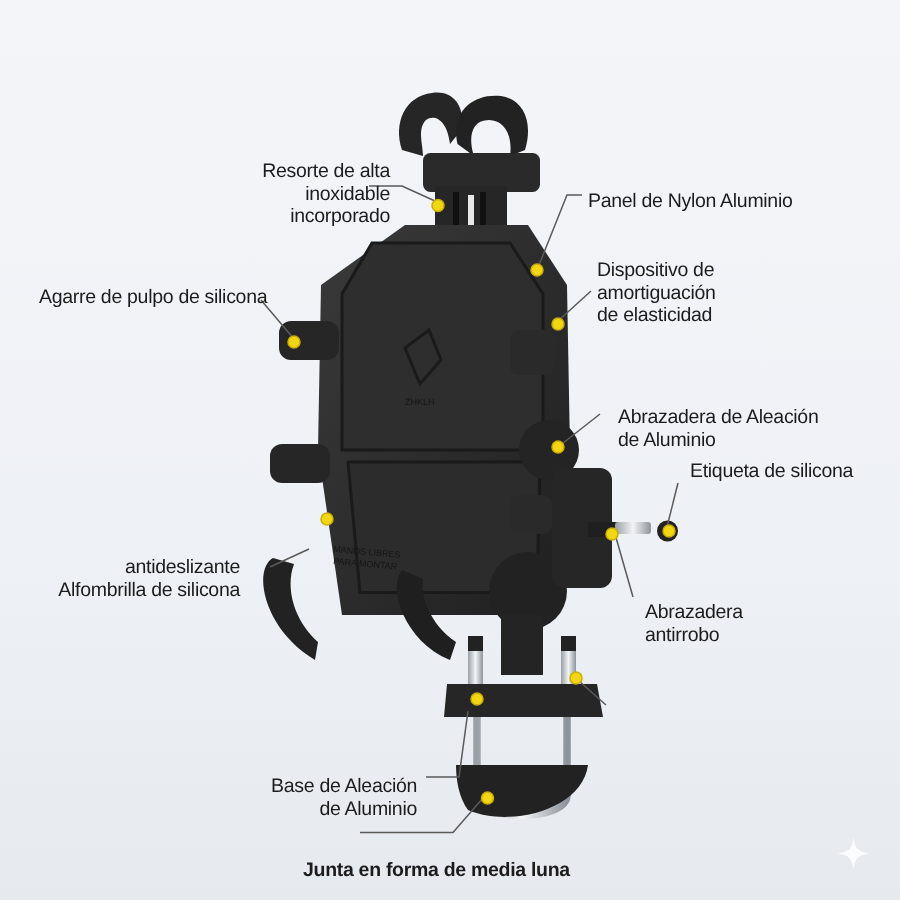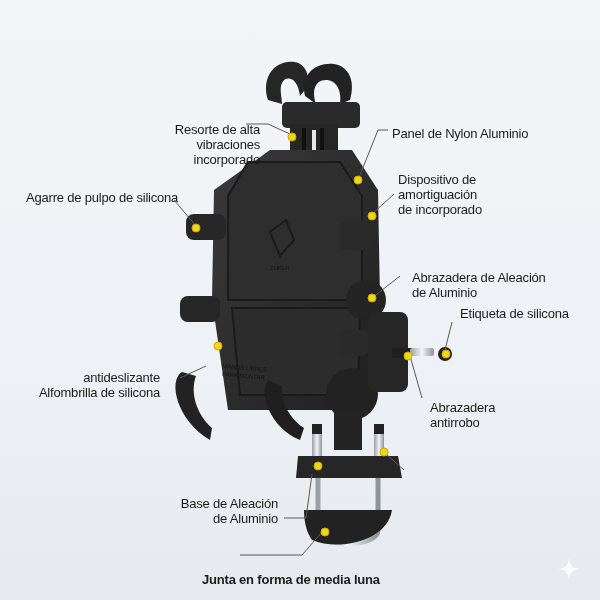--- a/index.html
+++ b/index.html
@@ -100,38 +100,38 @@
       <circle cx="372" cy="298" r="4"></circle>
       <circle cx="446" cy="354" r="4"></circle>
       <circle cx="218" cy="346" r="4"></circle>
       <circle cx="408" cy="356" r="4"></circle>
       <circle cx="384" cy="452" r="4"></circle>
       <circle cx="318" cy="466" r="4"></circle>
       <circle cx="325" cy="532" r="4"></circle>
     </g>
   </svg>
 
-  <div class="label right" style="left:120px;top:106px;width:140px;margin-top:16px;">
+  <div class="label right" style="left:120px;top:106px;width:140px;">
     <div>Resorte de alta</div>
-    <div>vibraciones</div>
+    <div>inoxidable</div>
     <div>incorporado</div>
   </div>
 
   <div class="label" style="left:392px;top:126px;">
     <div>Panel de Nylon Aluminio</div>
   </div>
 
   <div class="label" style="left:26px;top:190px;">
     <div>Agarre de pulpo de silicona</div>
   </div>
 
   <div class="label" style="left:398px;top:172px;">
     <div>Dispositivo de</div>
     <div>amortiguación</div>
-    <div>de incorporado</div>
+    <div>de elasticidad</div>
   </div>
 
   <div class="label" style="left:412px;top:270px;">
     <div>Abrazadera de Aleación</div>
     <div>de Aluminio</div>
   </div>
 
   <div class="label" style="left:460px;top:306px;">
     <div>Etiqueta de silicona</div>
   </div>
@@ -140,21 +140,21 @@
     <div>antideslizante</div>
     <div>Alfombrilla de silicona</div>
   </div>
 
   <div class="label" style="left:430px;top:400px;">
     <div>Abrazadera</div>
     <div>antirrobo</div>
   </div>
 
 
-  <div class="label right" style="left:170px;top:496px;width:108px;">
+  <div class="label right" style="left:170px;top:516px;width:108px;">
     <div>Base de Aleación</div>
     <div>de Aluminio</div>
   </div>
 
   <div class="label" style="left:202px;top:572px;font-weight:bold;">
     <div>Junta en forma de media luna</div>
   </div>
 
   <svg class="sparkle" width="26" height="26" viewBox="0 0 26 26">
     <path d="M13 2 C14 10 16 12 24 13 C16 14 14 16 13 24 C12 16 10 14 2 13 C10 12 12 10 13 2 Z" fill="#fbfcfd"></path>

